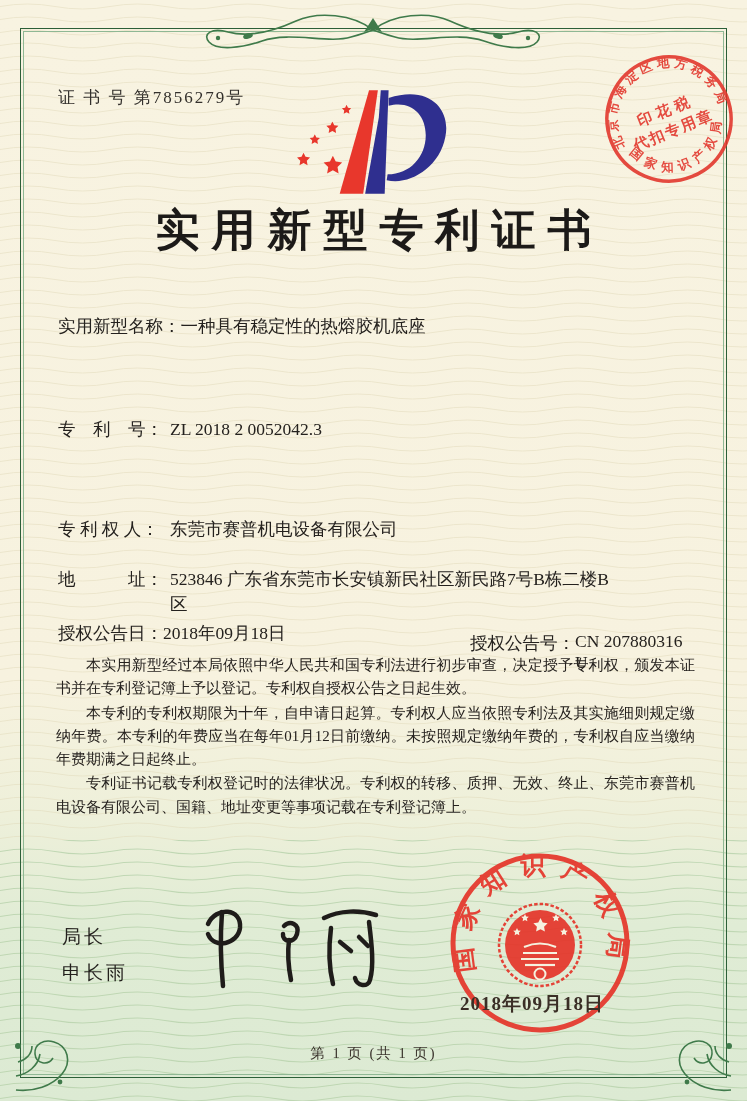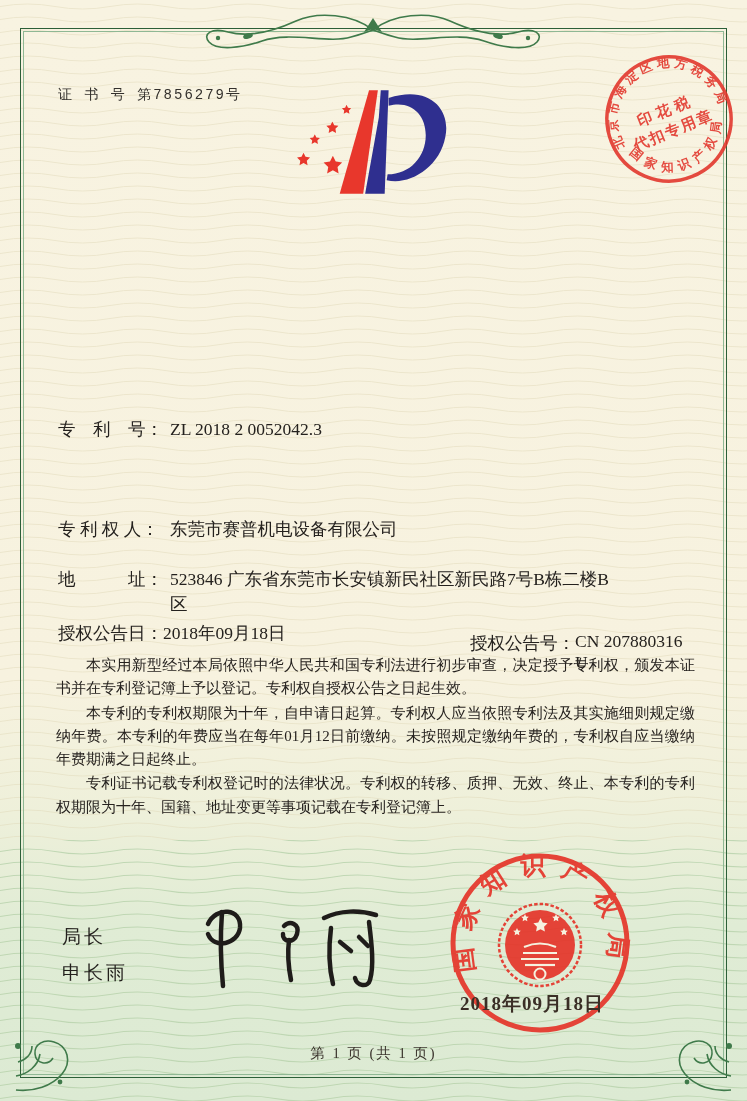--- a/index.html
+++ b/index.html
@@ -3,21 +3,21 @@
 <meta charset="utf-8">
 <style>
   html,body{margin:0;padding:0;}
   body{font-family:"Liberation Serif","DejaVu Serif",serif;color:#272220;}
   .page{position:relative;width:747px;height:1101px;overflow:hidden;
         background:linear-gradient(180deg,#f8f3e1 0%,#f7f2df 62%,#eef0da 74%,#e0ecd5 84%,#dcead3 100%);}
   .abs{position:absolute;}
   .waves{left:0;top:0;pointer-events:none;}
   .frame{left:20px;top:28px;width:705px;height:1048px;border:1.5px solid #2c5f38;pointer-events:none;}
   .frame::after{content:"";position:absolute;inset:2px;border:1px solid #8fb894;}
-  .certno{left:58px;top:86px;font-size:14px;letter-spacing:2px;color:#33302c;font-family:Liberation Mono, monospace;}
+  .certno{left:58px;top:86px;font-size:17px;letter-spacing:2px;color:#33302c;}
   .title{left:0;right:0;top:201px;text-align:center;font-size:44px;font-weight:bold;
          letter-spacing:12px;text-indent:12px;color:#1c1a18;}
   .row{left:58px;right:50px;display:grid;grid-template-columns:minmax(112px,auto) 1fr;
        font-size:17.5px;line-height:1.45;color:#24211e;}
   .lbl{white-space:pre;}
   .val{white-space:pre-wrap;}
   .authrow{left:58px;right:50px;display:flex;font-size:17.5px;color:#24211e;}
   .authrow .pair2{position:absolute;left:372px;top:10px;display:flex;margin-left:40px;}
   .paras{left:56px;right:52px;top:654px;font-size:15px;line-height:1.55;color:#26221f;}
   .paras p{margin:0 0 1px 0;text-indent:2em;text-align:justify;}
@@ -115,21 +115,26 @@
         <textPath href="#taxTop" startOffset="50%" text-anchor="middle">北京市海淀区地方税务局</textPath>
       </text>
       <text font-size="12.5" fill="#e23329" letter-spacing="6" font-weight="bold">
         <textPath href="#taxBot" startOffset="50%" text-anchor="middle">国家知识产权局</textPath>
       </text>
       <text x="75" y="71" font-size="15" fill="#e23329" text-anchor="middle" letter-spacing="5" font-weight="bold">印花税</text>
       <text x="75" y="92" font-size="15" fill="#e23329" text-anchor="middle" letter-spacing="2" font-weight="bold">代扣专用章</text>
     </svg>
   </div>
 
-
+  <div class="abs title">实用新型专利证书</div>
+
+  <div class="abs row" style="top:314px;">
+    <span class="lbl">实用新型名称：</span>
+    <span class="val">一种具有稳定性的热熔胶机底座</span>
+  </div>
   <div class="abs row" style="top:417px;">
     <span class="lbl">专　利　号：</span>
     <span class="val">ZL 2018 2 0052042.3</span>
   </div>
   <div class="abs row" style="top:517px;">
     <span class="lbl">专 利 权 人：</span>
     <span class="val">东莞市赛普机电设备有限公司</span>
   </div>
   <div class="abs row" style="top:567px;">
     <span class="lbl">地　　　址：</span>
@@ -141,21 +146,21 @@
     <span class="val">2018年09月18日</span>
     <span class="pair2">
       <span class="lbl">授权公告号：</span>
       <span class="val">CN 207880316 U</span>
     </span>
   </div>
 
   <div class="abs paras">
     <p>本实用新型经过本局依照中华人民共和国专利法进行初步审查，决定授予专利权，颁发本证书并在专利登记簿上予以登记。专利权自授权公告之日起生效。</p>
     <p>本专利的专利权期限为十年，自申请日起算。专利权人应当依照专利法及其实施细则规定缴纳年费。本专利的年费应当在每年01月12日前缴纳。未按照规定缴纳年费的，专利权自应当缴纳年费期满之日起终止。</p>
-    <p>专利证书记载专利权登记时的法律状况。专利权的转移、质押、无效、终止、本专利的专利权期限为十年、国籍、地址变更等事项记载在专利登记簿上。</p>
+    <p>专利证书记载专利权登记时的法律状况。专利权的转移、质押、无效、终止、东莞市赛普机电设备有限公司、国籍、地址变更等事项记载在专利登记簿上。</p>
   </div>
 
   <div class="abs director" style="top:924px;">局长</div>
   <div class="abs director" style="top:960px;">申长雨</div>
 
   <svg class="abs" style="left:188px;top:884px;" width="200" height="110">
     <g fill="none" stroke="#1f1c1a" stroke-width="4.5" stroke-linecap="round" stroke-linejoin="round">
       <path d="M34,28 C32,55 33,82 35,102"></path>
       <path d="M20,40 C28,22 54,24 52,44 C50,60 26,66 20,50"></path>
       <path d="M96,42 C102,36 112,40 109,50 C106,60 94,58 95,50"></path>

